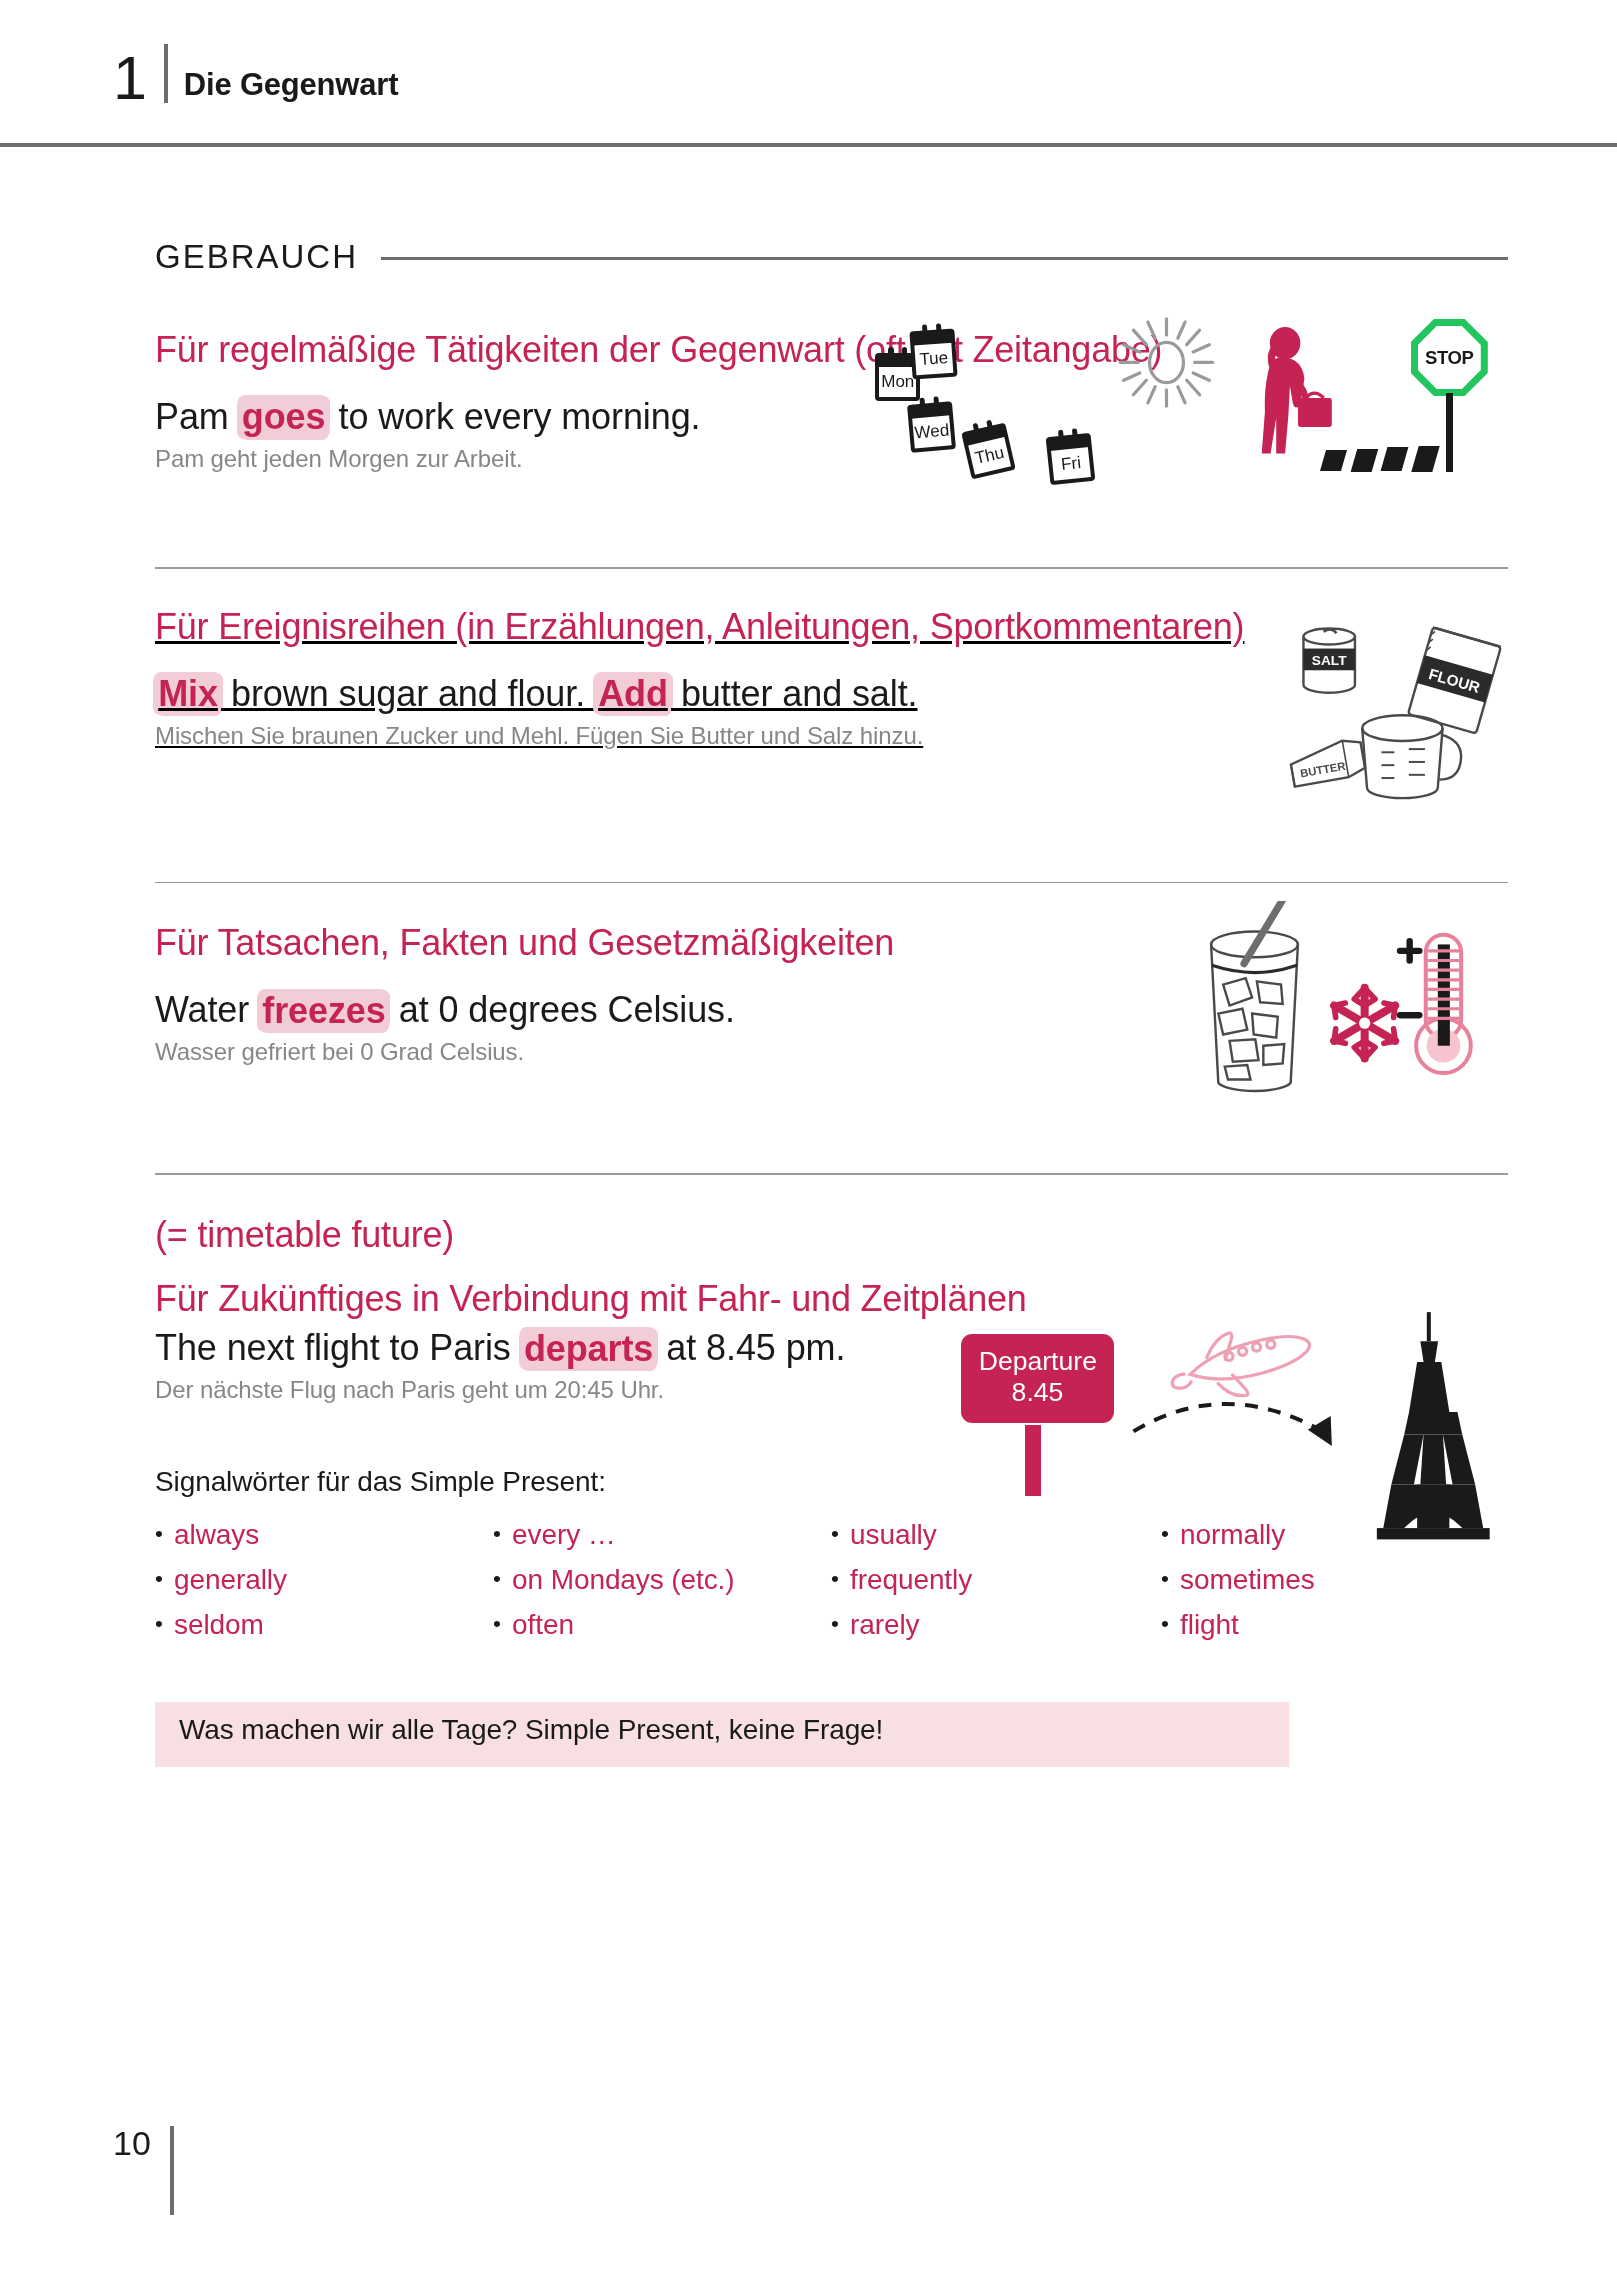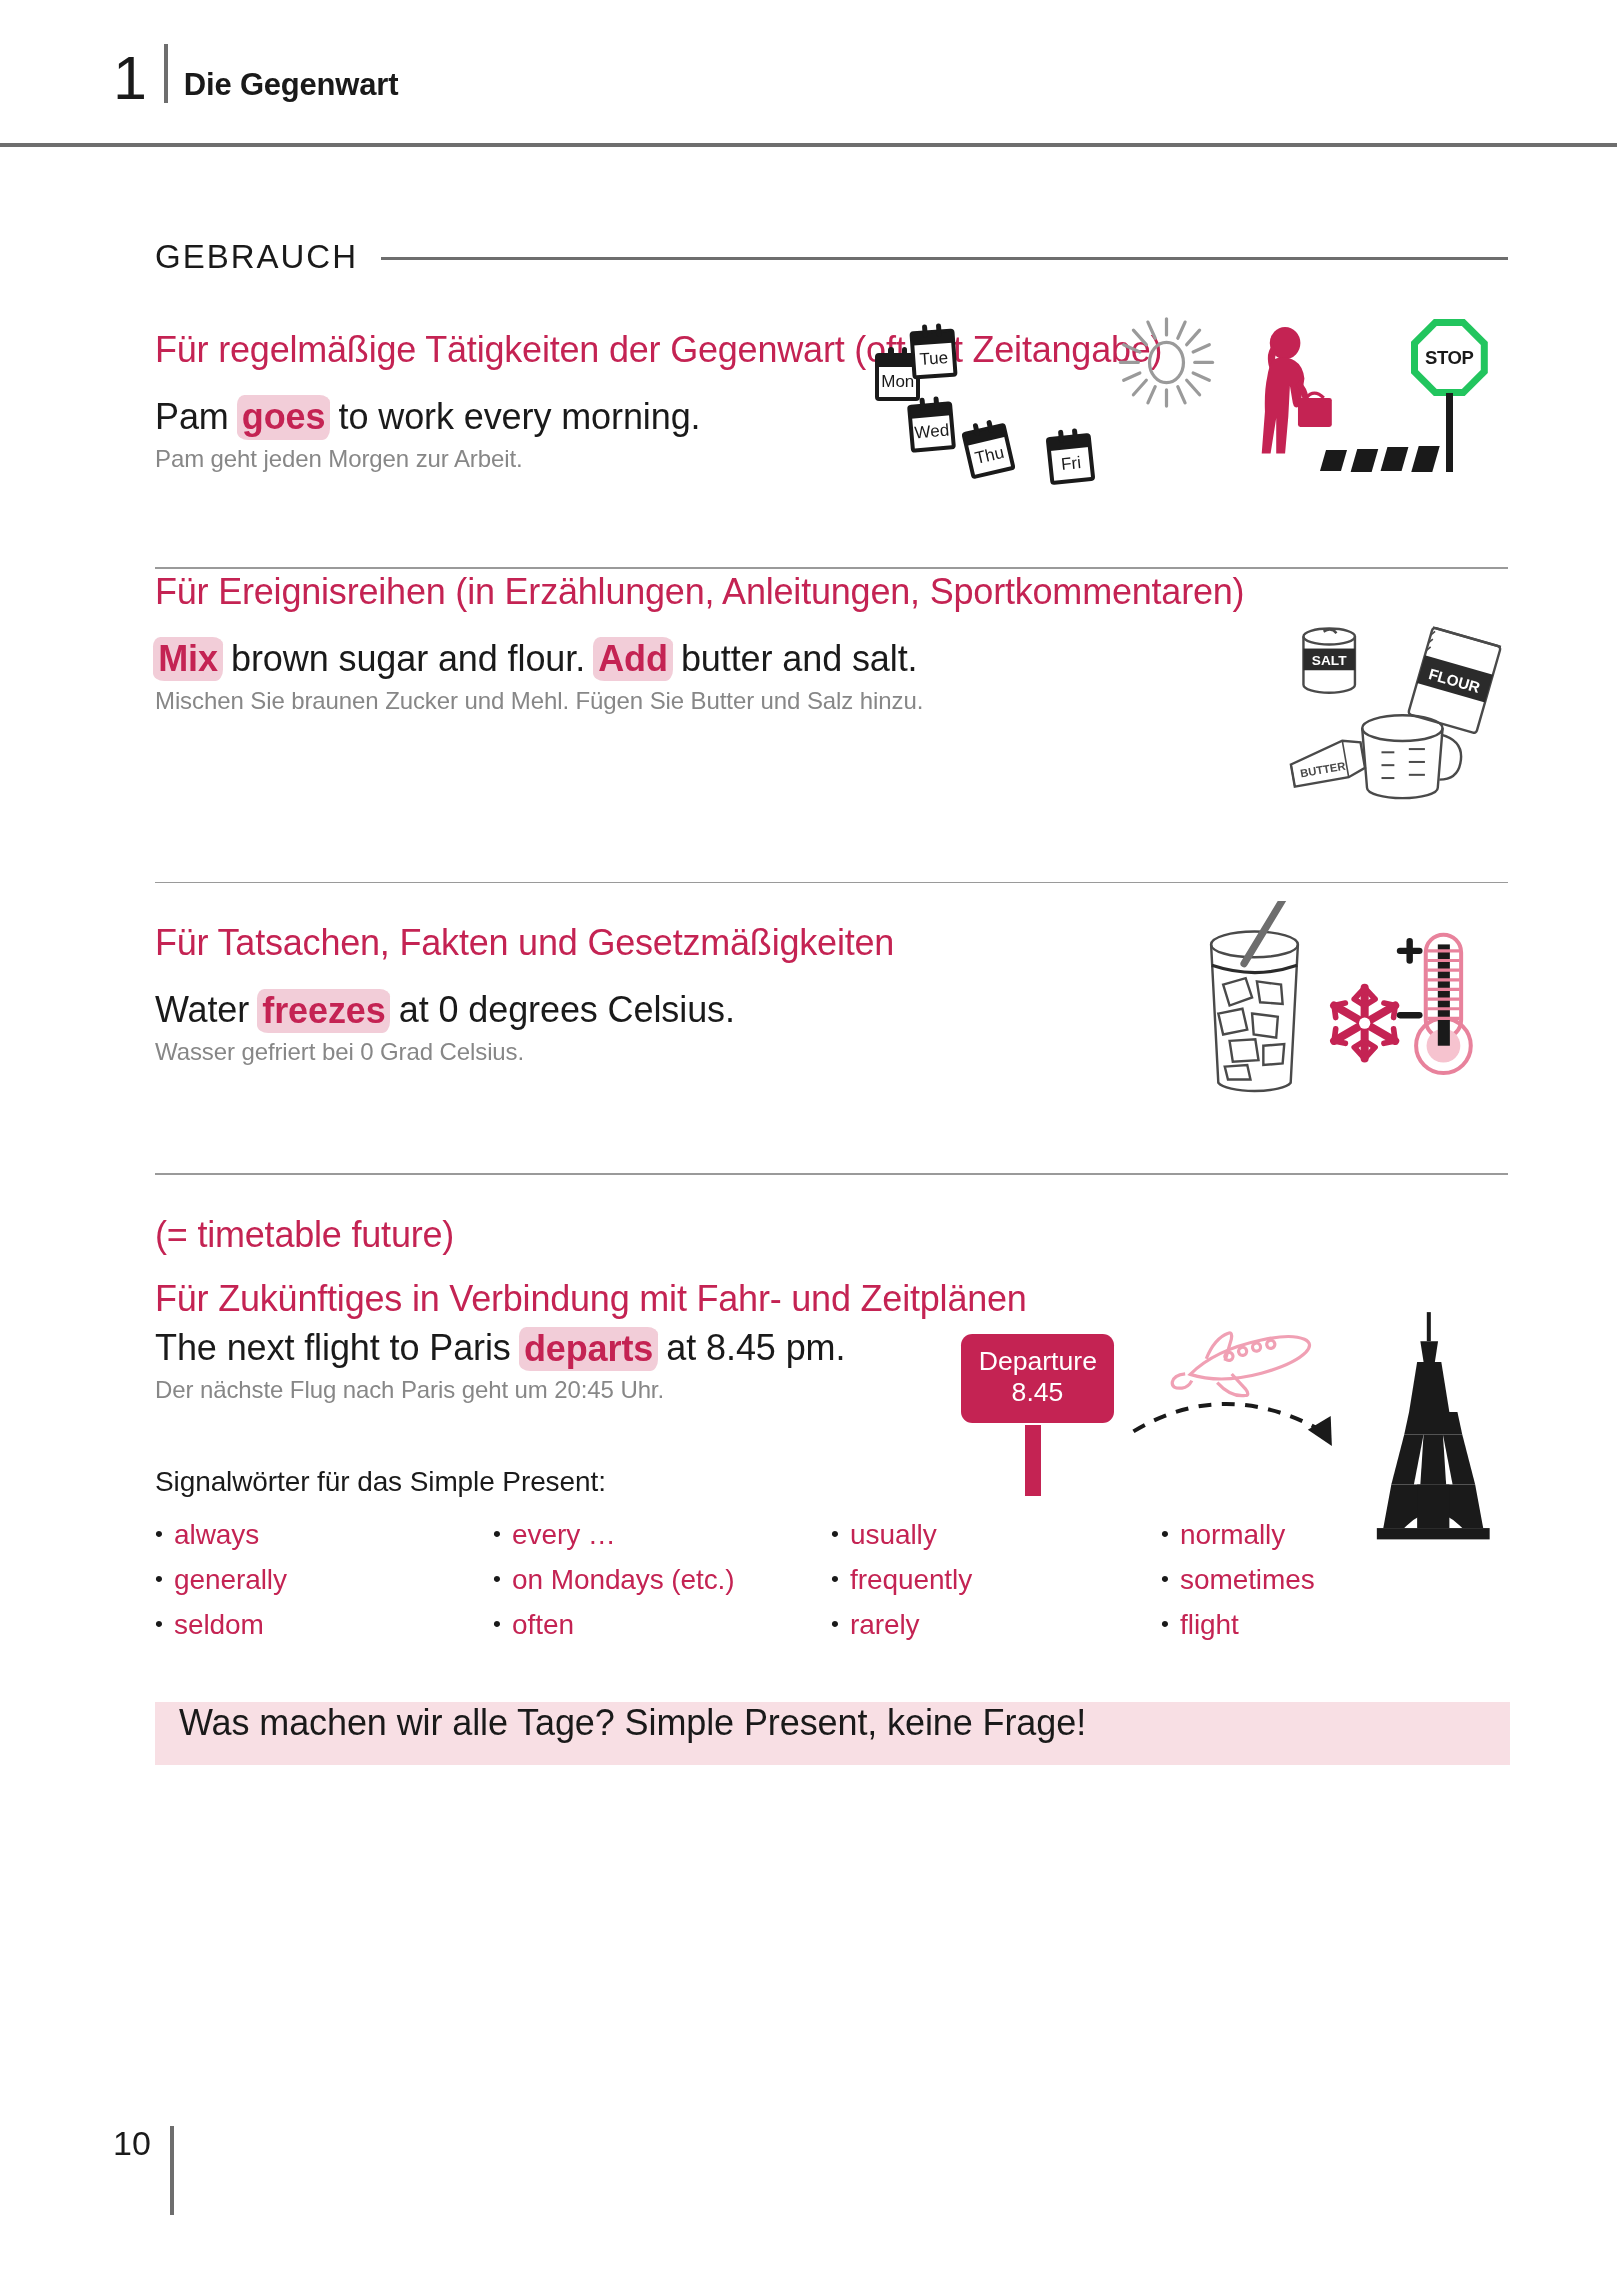--- a/index.html
+++ b/index.html
@@ -234,25 +234,25 @@
     font-size: 22.6px;
     margin-right: 11.3px;
     line-height: 1;
     position: relative;
     top: -2.4px;
   }
 
   
   .callout {
     background: #f8dfe4;
-    padding: 0 24px 21px 24px;
-    font-size: 36px;
+    padding: 12px 24px 21px 24px;
+    font-size: 28px;
     color: #1a1a1a;
     letter-spacing: -0.1px;
-    width: 1355px;
+    width: 1134px;
   }
 
   
   .page-footer {
     position: absolute;
     left: 113px;
     bottom: 69px;
     display: flex;
     align-items: stretch;
     height: 89px;
@@ -385,21 +385,21 @@
             </div>
           </div>
           <div class="stop-pole" style="left:40px; top:74px; height:79px;"></div>
         </div>
 
       </div>
     </div>
 
     <div class="divider"></div>
 
-    <div class="usage-block" style="height:313px; ">
+    <div class="usage-block" style="height:313px; padding-top:35px;text-decoration:underline;">
       <div class="usage-heading">Für Ereignisreihen (in Erzählungen, Anleitungen, Sportkommentaren)</div>
       <div class="example-en">
         <span class="hl">Mix</span><span> brown sugar and flour. </span><span class="hl">Add</span><span> butter and salt.</span>
       </div>
       <div class="example-de">Mischen Sie braunen Zucker und Mehl. Fügen Sie Butter und Salz hinzu.</div>
 
       <div class="illus" style="left:1128px; top:53px; width:242px; height:185px;">
         <svg width="242" height="185" viewBox="0 0 300 230">
 
           <g>

